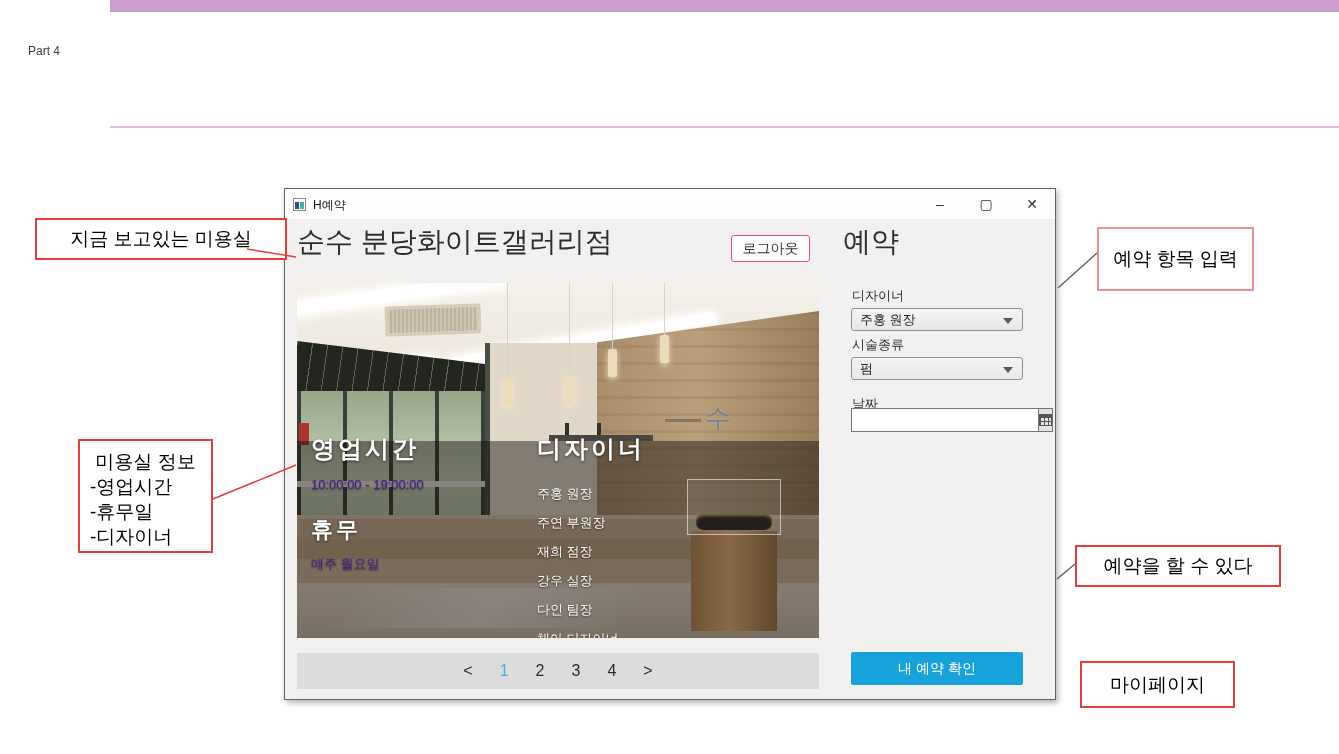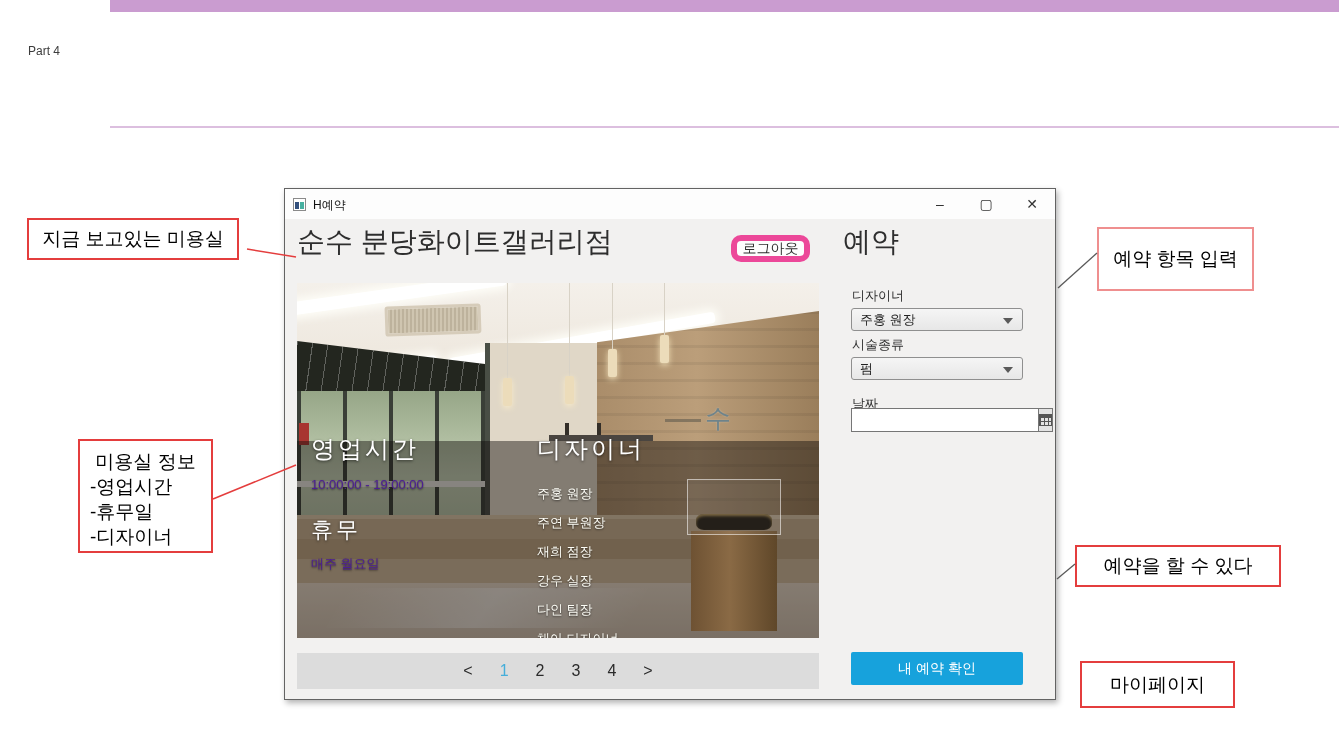--- a/index.html
+++ b/index.html
@@ -25,21 +25,21 @@
               border:1px solid #8a8a8a; }
   .win-icon .ic-l { position:absolute; left:1px; top:3px; width:4px; height:7px; background:#33507c; }
   .win-icon .ic-r { position:absolute; left:6px; top:3px; width:4px; height:7px; background:#46b0a0; }
   .win-title { position:absolute; left:28px; top:8px; font-size:12px; color:#111; }
   .win-controls { position:absolute; right:0; top:0; height:30px; display:flex; }
   .win-btn { width:46px; height:30px; display:flex; align-items:center; justify-content:center;
              font-size:14px; color:#333; cursor:default; }
 
   .salon-heading { position:absolute; left:12px; top:34px; font-size:28px; color:#2e2e2e; white-space:nowrap; }
   .logout-btn { position:absolute; left:446px; top:46px; width:79px; height:27px; background:#fdfdfd;
-                border:6px solid #ec4899; border-radius:10px; font-size:14px; color:#2e2e2e;
+                border:1px solid #ec4899; border-radius:3px; font-size:14px; color:#2e2e2e;
                 display:flex; align-items:center; justify-content:center; }
   .reserve-heading { position:absolute; left:558px; top:34px; font-size:28px; color:#2e2e2e; }
 
   
   .photo { position:absolute; left:12px; top:94px; width:522px; height:355px; overflow:hidden; background:#d9cfc2; }
   .ph-ceiling { position:absolute; left:0; top:0; width:522px; height:145px;
                 background:linear-gradient(180deg,#f4f0ea 0%,#ece5da 70%,#e2d9cb 100%); }
   .ph-light { position:absolute; background:#ffffff; box-shadow:0 0 10px 4px rgba(255,255,250,0.9); border-radius:4px; }
   .ph-l1 { left:-30px; top:6px;  width:240px; height:13px; transform:rotate(-8deg); }
   .ph-l2 { left:150px; top:52px; width:270px; height:11px; transform:rotate(-10deg); }
@@ -84,21 +84,21 @@
                   transform:skewX(-30deg); }
   .ph-overlay { position:absolute; left:0; top:158px; width:522px; height:197px; background:rgba(18,14,10,0.45); }
   .ph-pedestal { position:absolute; left:394px; top:248px; width:86px; height:100px;
                  background:linear-gradient(90deg,#6e5233,#8a6a45 45%,#5f4729); }
   .ph-case { position:absolute; left:390px; top:196px; width:94px; height:56px;
              border:1px solid rgba(255,255,255,0.55); background:rgba(255,255,255,0.07); }
   .ph-case-obj { position:absolute; left:8px; bottom:4px; width:76px; height:16px; background:#241f19;
                  border-radius:8px/6px; box-shadow:inset 0 2px 3px rgba(212,178,110,0.5); }
 
   .ov-head { position:absolute; color:#fff; font-size:24px; letter-spacing:3px;
-             text-shadow:0 1px 3px rgba(0,0,0,0.6); font-weight:400; }
+             text-shadow:0 1px 3px rgba(0,0,0,0.6); font-weight:700; }
   .ov-small { position:absolute; color:#4c1d95; font-size:13px; text-shadow:0 1px 2px rgba(0,0,0,0.6); }
   .ov-hours-h { left:14px; top:150px; }
   .ov-hours-v { left:14px; top:194px; }
   .ov-closed-h { left:14px; top:232px; font-size:22px; }
   .ov-closed-v { left:14px; top:272px; }
   .ov-designer-h { left:240px; top:150px; }
   .ov-designers { position:absolute; left:240px; top:202px; display:flex; flex-direction:column; gap:11px; }
   .ov-designers span { color:#fdfdf6; font-size:13px; text-shadow:0 1px 2px rgba(0,0,0,0.6); }
 
   
@@ -127,21 +127,21 @@
                background:repeating-linear-gradient(90deg,#555 0 1px,transparent 1px 4px),
                           repeating-linear-gradient(180deg,#555 0 1px,transparent 1px 4px); }
   .blue-btn { position:absolute; left:566px; width:172px; height:33px; background:#17a2dc; border:none;
               border-radius:2px; color:#fff; font-size:14px; display:flex; align-items:center;
               justify-content:center; font-family:"Liberation Sans",sans-serif; }
   .btn-reserve { top:414px; } .btn-myres { top:463px; }
 
   
   .anno { position:absolute; background:#fff; border:2px solid #e43d3d; color:#000;
           font-size:19px; display:flex; align-items:center; justify-content:center; }
-  .anno-viewing { left:27px; top:218px; width:212px; height:42px; }
+  .anno-viewing { left:35px; top:218px; width:252px; height:42px; }
   .anno-info { left:78px; top:439px; width:135px; height:114px; display:block; padding:8px 10px;
                line-height:25px; }
   .anno-info .c { text-align:center; }
   .anno-input { left:1097px; top:227px; width:157px; height:64px; border-color:#ef8f8f; }
   .anno-can { left:1075px; top:545px; width:206px; height:42px; }
   .anno-mypage { left:1080px; top:661px; width:155px; height:47px; }
 
   svg.connectors { position:absolute; left:0; top:0; width:1339px; height:754px; pointer-events:none; }
 </style>
 </head>

